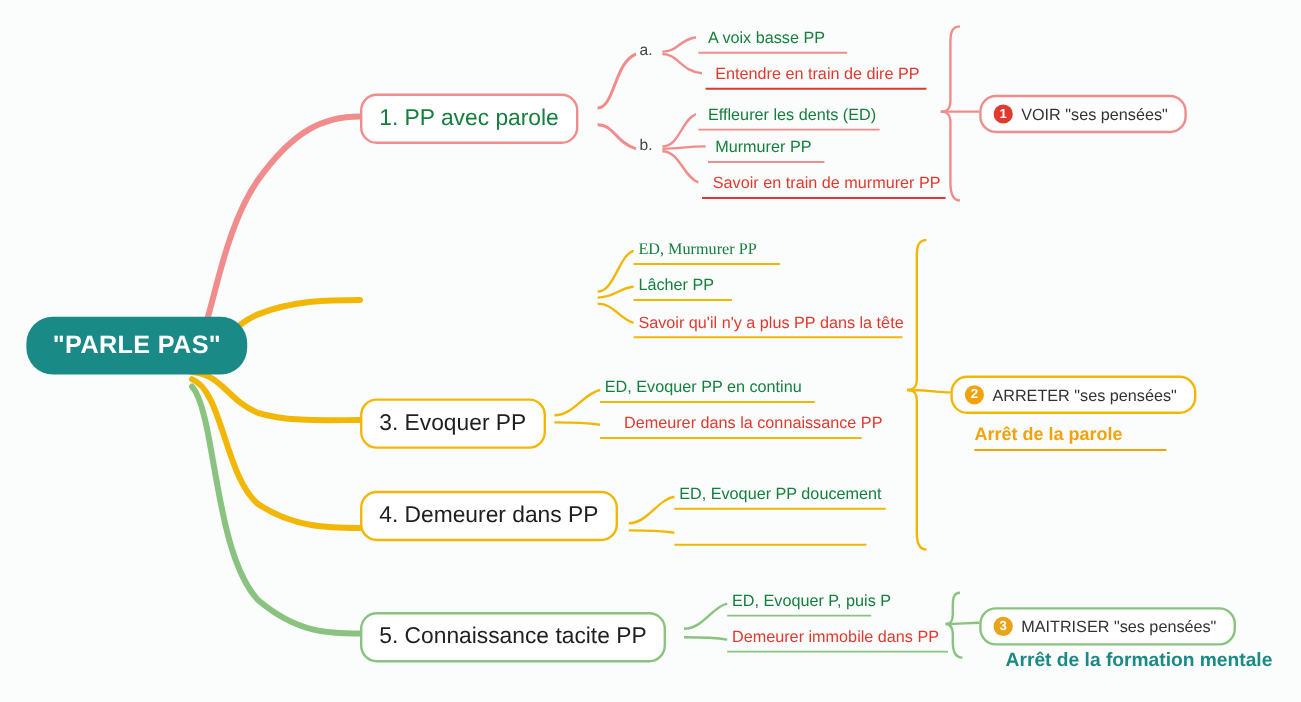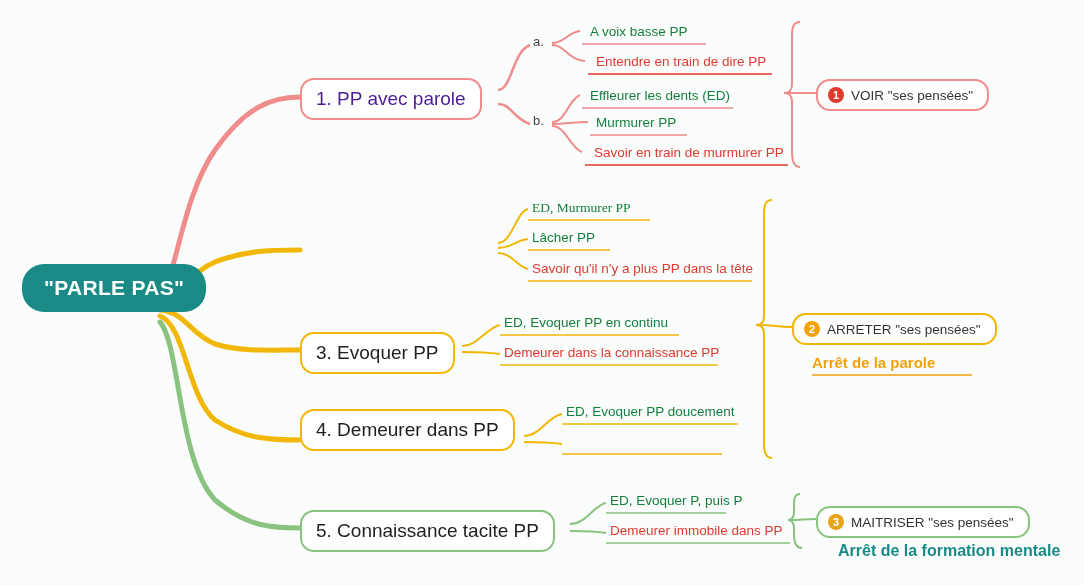--- a/index.html
+++ b/index.html
@@ -40,21 +40,21 @@
   }
   
   .branch {
     background: #ffffff;
     border: 2px solid #cccccc;
     border-radius: 14px;
     font-size: 19px;
     padding: 8px 14px;
     color: #222222;
   }
-  .branch.red   { border-color: #f08c8c; color: #4c1d95; }
+  .branch.red   { border-color: #f08c8c; color: #15803d; }
   .branch.yellow{ border-color: #f2b705; color: #1f1f1f; }
   .branch.green { border-color: #8ac37f; color: #1f1f1f; }
 
   
   .leaf {
     font-size: 13.5px;
     color: #333333;
     padding-bottom: 3px;
   }
   .leaf.red-text   { color: #e03a2f; }
@@ -181,21 +181,21 @@
   <div class="node leaf black-text" style="left:590px; top:88px;">Effleurer les dents (ED)</div>
   <div class="node leaf black-text" style="left:596px; top:115px;">Murmurer PP</div>
   <div class="node leaf red-text" style="left:594px; top:145px;">Savoir en train de murmurer PP</div>
 
   <div class="node leaf black-text" style="left:532px; top:200px;font-family:Liberation Serif, serif;">ED, Murmurer PP</div>
   <div class="node leaf black-text" style="left:532px; top:230px;">Lâcher PP</div>
   <div class="node leaf red-text" style="left:532px; top:261px;">Savoir qu'il n'y a plus PP dans la tête</div>
 
   <div class="node branch yellow" style="left:300px; top:332px;">3. Evoquer PP</div>
   <div class="node leaf black-text" style="left:504px; top:315px;">ED, Evoquer PP en continu</div>
-  <div class="node leaf red-text" style="left:504px; top:345px;">Demeurer dans la connaissance PP</div>
+  <div class="node leaf red-text" style="left:520px; top:345px;">Demeurer dans la connaissance PP</div>
 
   <div class="node branch yellow" style="left:300px; top:409px;">4. Demeurer dans PP</div>
   <div class="node leaf black-text" style="left:566px; top:404px;">ED, Evoquer PP doucement</div>
 
   <div class="node branch green" style="left:300px; top:510px;">5. Connaissance tacite PP</div>
   <div class="node leaf black-text" style="left:610px; top:493px;">ED, Evoquer P, puis P</div>
   <div class="node leaf red-text" style="left:610px; top:523px;">Demeurer immobile dans PP</div>
 
   <div class="node pill red" style="left:816px; top:79px;">
     <span class="badge red">1</span>

